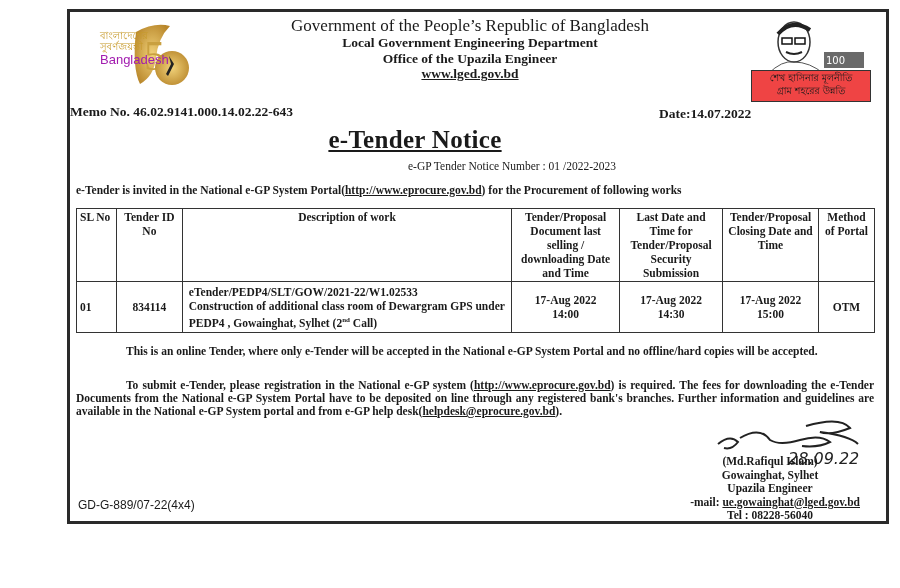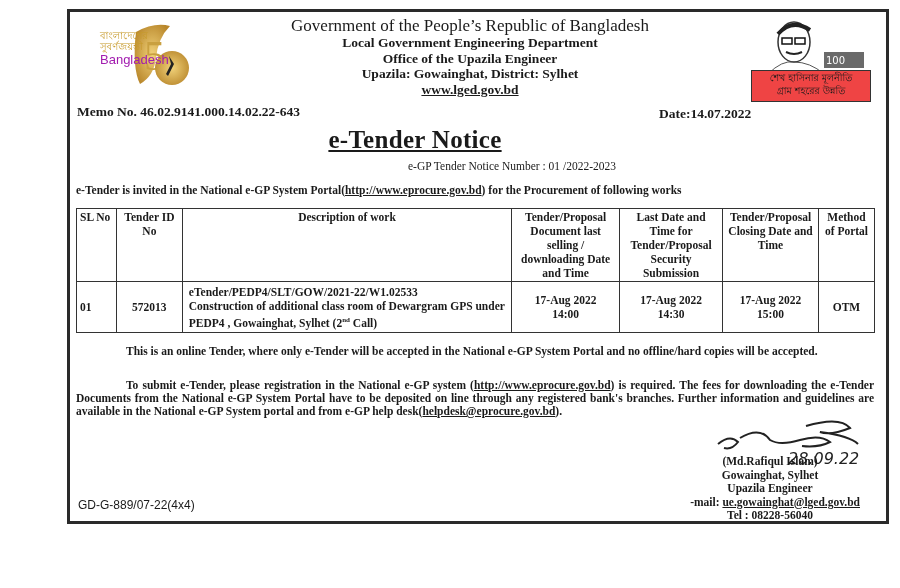--- a/index.html
+++ b/index.html
@@ -14,21 +14,21 @@
   .logo-bd { position:absolute; left:16px; top:34px; font-size:13px; color:#a21caf; font-family:"Liberation Sans", sans-serif; }
   
   .hdr { position:absolute; left:180px; top:4px; width:440px; text-align:center; }
   .hdr .t1 { font-size:17px; line-height:19px; }
   .hdr .t2 { font-size:13.5px; font-weight:bold; line-height:15.5px; }
   .hdr .url { font-size:13.5px; font-weight:bold; text-decoration:underline; line-height:15px; }
   
   .mujib { position:absolute; left:662px; top:4px; width:140px; height:90px; }
   .mujib-box { position:absolute; left:681px; top:58px; width:118px; height:30px; border:1px solid #333;
                font-size:9.5px; line-height:14px; text-align:center; font-family:"DejaVu Sans", sans-serif; background:#ef4444; }
-  .memo { position:absolute; left:7px; top:92px; font-size:13.5px; font-weight:bold; }
+  .memo { position:absolute; left:0; top:92px; font-size:13.5px; font-weight:bold; }
   .date { position:absolute; left:589px; top:94px; font-size:13.5px; font-weight:bold; }
   .title { position:absolute; left:0; width:690px; top:114px; text-align:center; font-size:25px; font-weight:bold; text-decoration:underline; letter-spacing:0.3px; }
   .subtitle { position:absolute; left:0; width:816px; top:148px; text-align:center; font-size:11.5px; font-weight:normal;margin-left:34px; }
   .invite { position:absolute; left:6px; top:172px; font-size:11.5px; font-weight:bold; white-space:nowrap; }
   .invite u { text-decoration:underline; }
   table.tender { position:absolute; left:6px; top:196px; width:799px; border-collapse:collapse; font-size:11.5px; font-weight:bold; }
   table.tender td, table.tender th { border:1px solid #333; vertical-align:top; text-align:center; padding:1px 3px; line-height:14px; }
   table.tender th { font-weight:bold; height:64px; }
   table.tender td { height:48px; vertical-align:middle; }
   table.tender td.desc { text-align:left; padding-left:6px;margin-top:36px; }
@@ -64,21 +64,20 @@
       <div>বাংলাদেশের</div>
       <div>সুবর্ণজয়ন্তী</div>
     </div>
     <div class="logo-bd">Bangladesh</div>
   </div>
 
   <div class="hdr">
     <div class="t1">Government of the People’s Republic of Bangladesh</div>
     <div class="t2">Local Government Engineering Department</div>
     <div class="t2">Office of the Upazila Engineer</div>
-    <div class="t2">Upazila: Gowainghat, District: Sylhet</div>
     <div class="url">www.lged.gov.bd</div>
   </div>
 
   <div class="mujib">
     <svg width="140" height="60" viewBox="0 0 140 60">
       <ellipse cx="62" cy="26" rx="16" ry="20" fill="none" stroke="#333" stroke-width="1.5"></ellipse>
       <path d="M46 18 Q60 2 78 14" stroke="#222" stroke-width="4" fill="none"></path>
       <rect x="50" y="22" width="10" height="6" fill="none" stroke="#111" stroke-width="1.5"></rect>
       <rect x="63" y="22" width="10" height="6" fill="none" stroke="#111" stroke-width="1.5"></rect>
       <path d="M54 36 Q62 40 70 36" stroke="#222" stroke-width="2" fill="none"></path>
@@ -115,21 +114,21 @@
       <th style="text-align:left">SL No</th>
       <th>Tender ID No</th>
       <th>Description of work</th>
       <th>Tender/Proposal Document last selling / downloading Date and Time</th>
       <th>Last Date and Time for Tender/Proposal Security Submission</th>
       <th>Tender/Proposal Closing Date and Time</th>
       <th>Method of Portal</th>
     </tr>
     <tr>
       <td style="text-align:left">01</td>
-      <td>572013</td>
+      <td>834114</td>
       <td class="desc">
         <div>eTender/PEDP4/SLT/GOW/2021-22/W1.02533</div>
         <div><span>Construction of additional class room of Dewargram GPS under PEDP4 , Gowainghat, Sylhet   (2</span><sup>nd</sup><span> Call)</span></div>
       </td>
       <td>
             <div>17-Aug 2022</div>
             <div>14:00</div>
           </td>
       <td>
             <div>17-Aug 2022</div>

